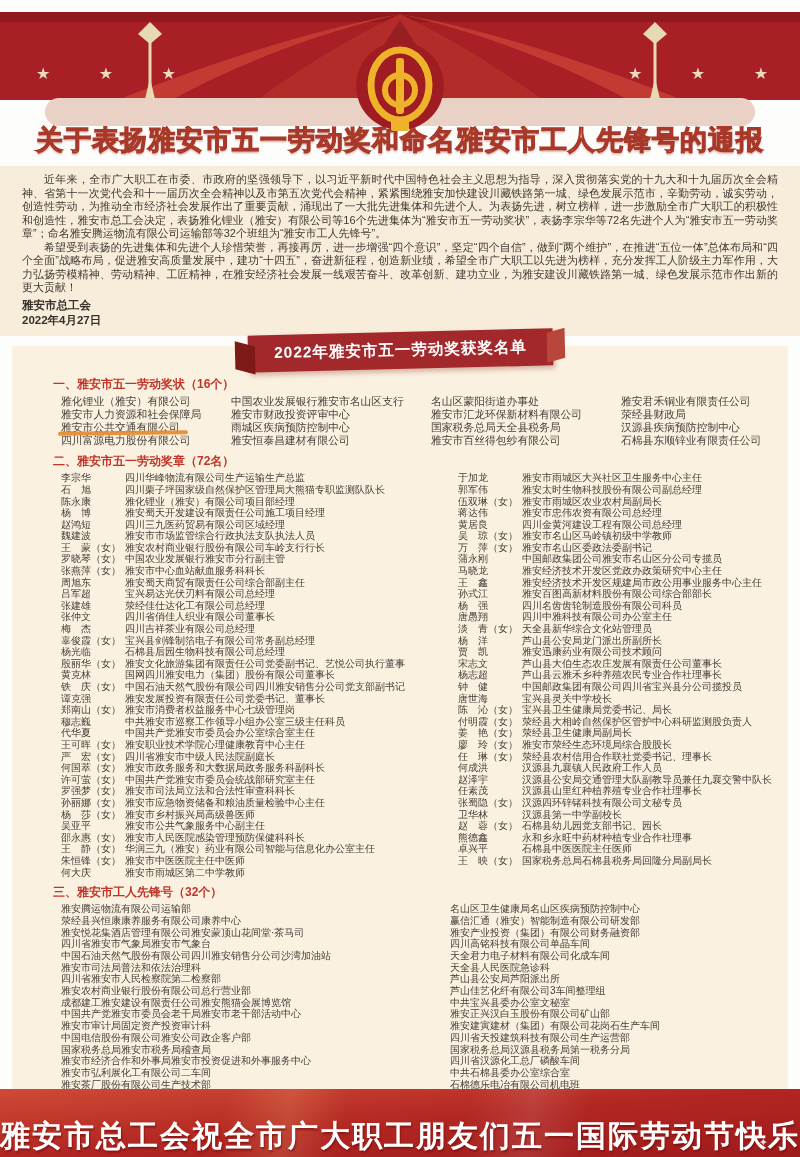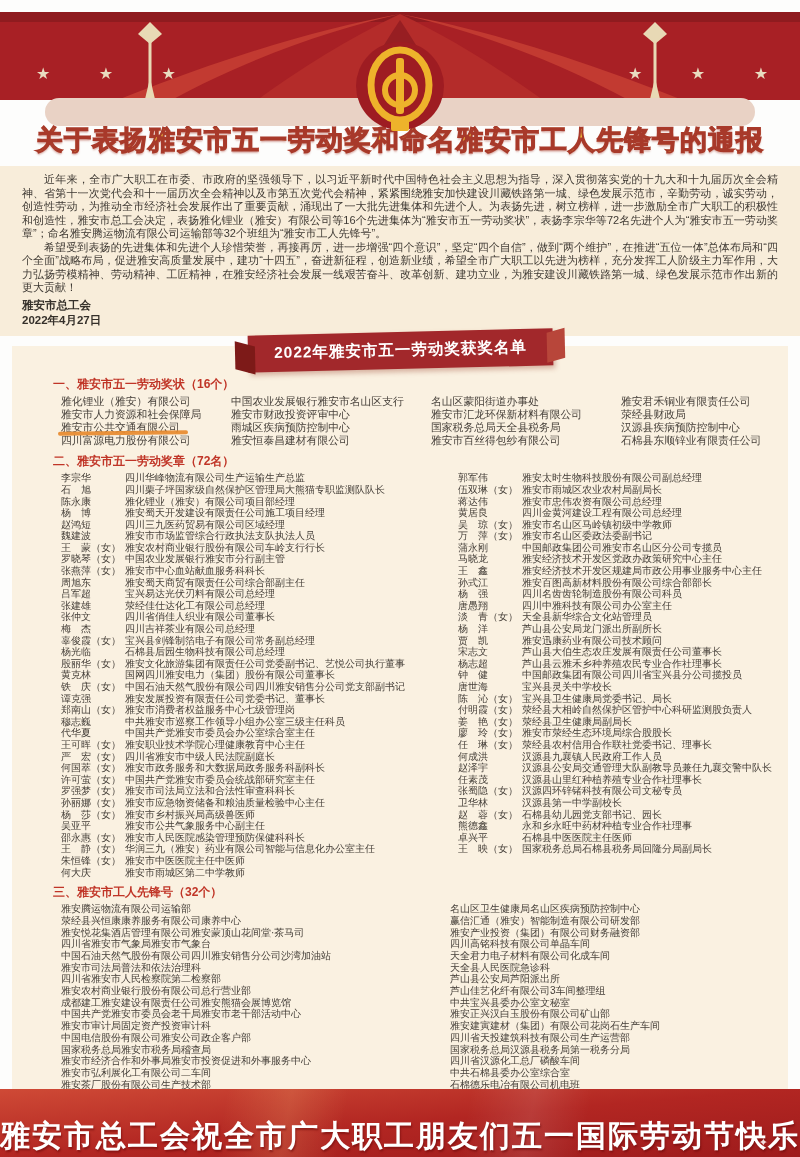--- a/index.html
+++ b/index.html
@@ -292,20 +292,24 @@
             <span class="nm">朱恒锋（女）</span>
             <span class="ds">雅安市中医医院主任中医师</span>
           </div>
           <div class="m-row">
             <span class="nm">何大庆</span>
             <span class="ds">雅安市雨城区第二中学教师</span>
           </div>
         </div>
       <div class="s2-colR">
 
+      <div class="m-row">
+            <span class="nm">于加龙</span>
+            <span class="ds">雅安市雨城区大兴社区卫生服务中心主任</span>
+          </div>
           <div class="m-row">
             <span class="nm">郭军伟</span>
             <span class="ds">雅安太时生物科技股份有限公司副总经理</span>
           </div>
           <div class="m-row">
             <span class="nm">伍双琳（女）</span>
             <span class="ds">雅安市雨城区农业农村局副局长</span>
           </div>
           <div class="m-row">
             <span class="nm">蒋达伟</span>

